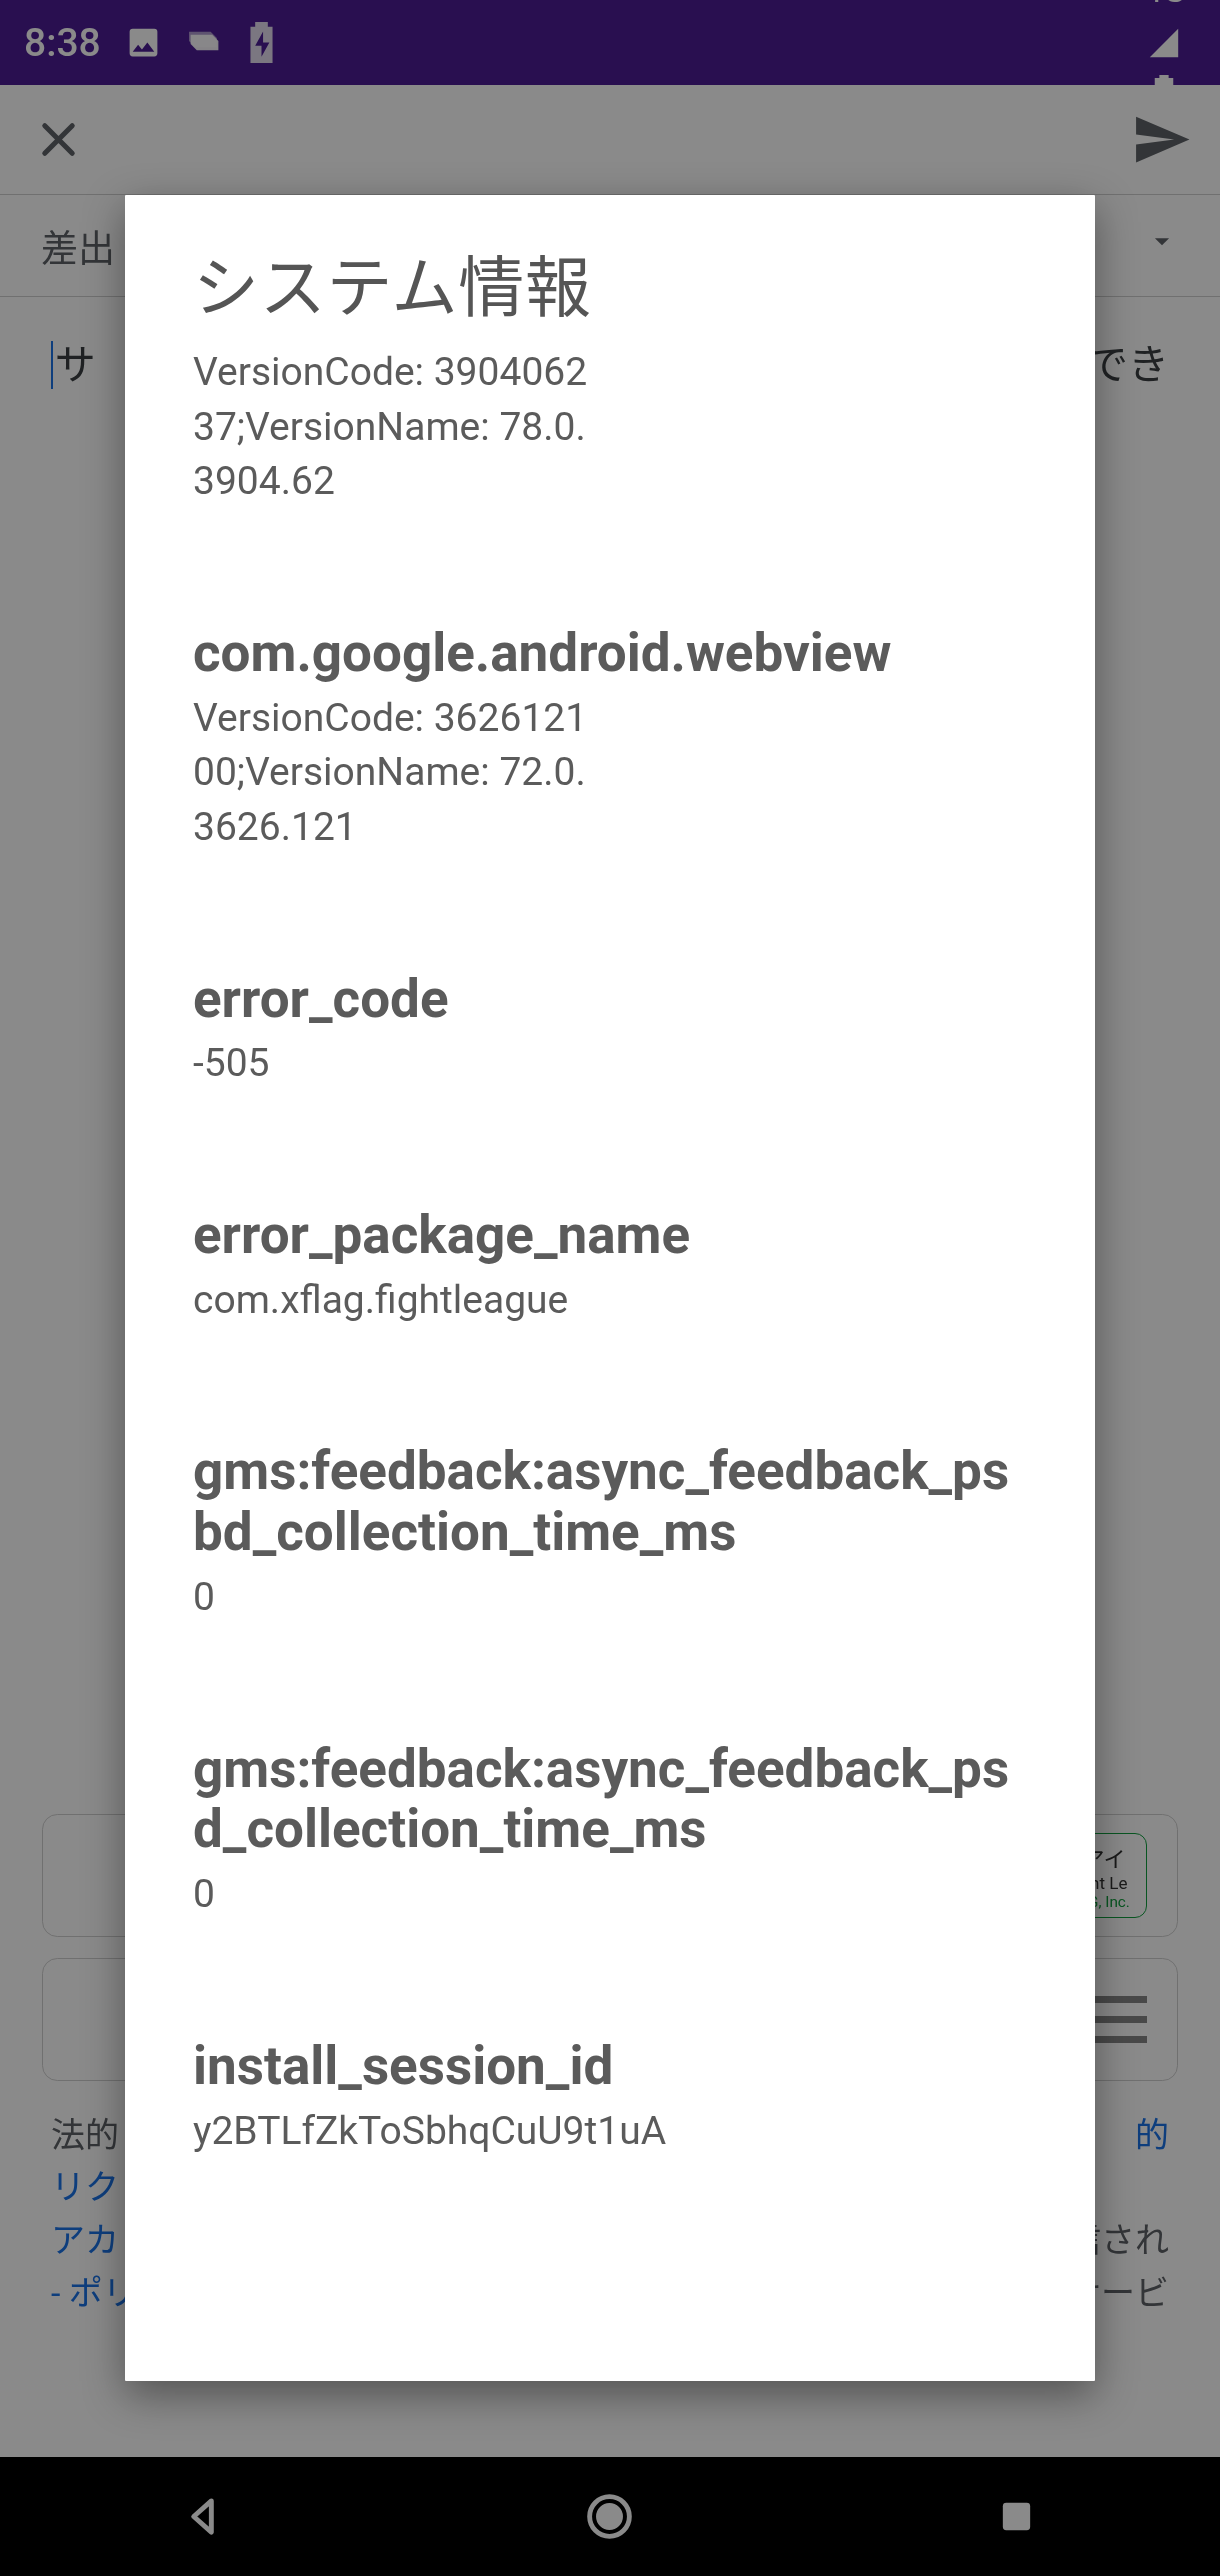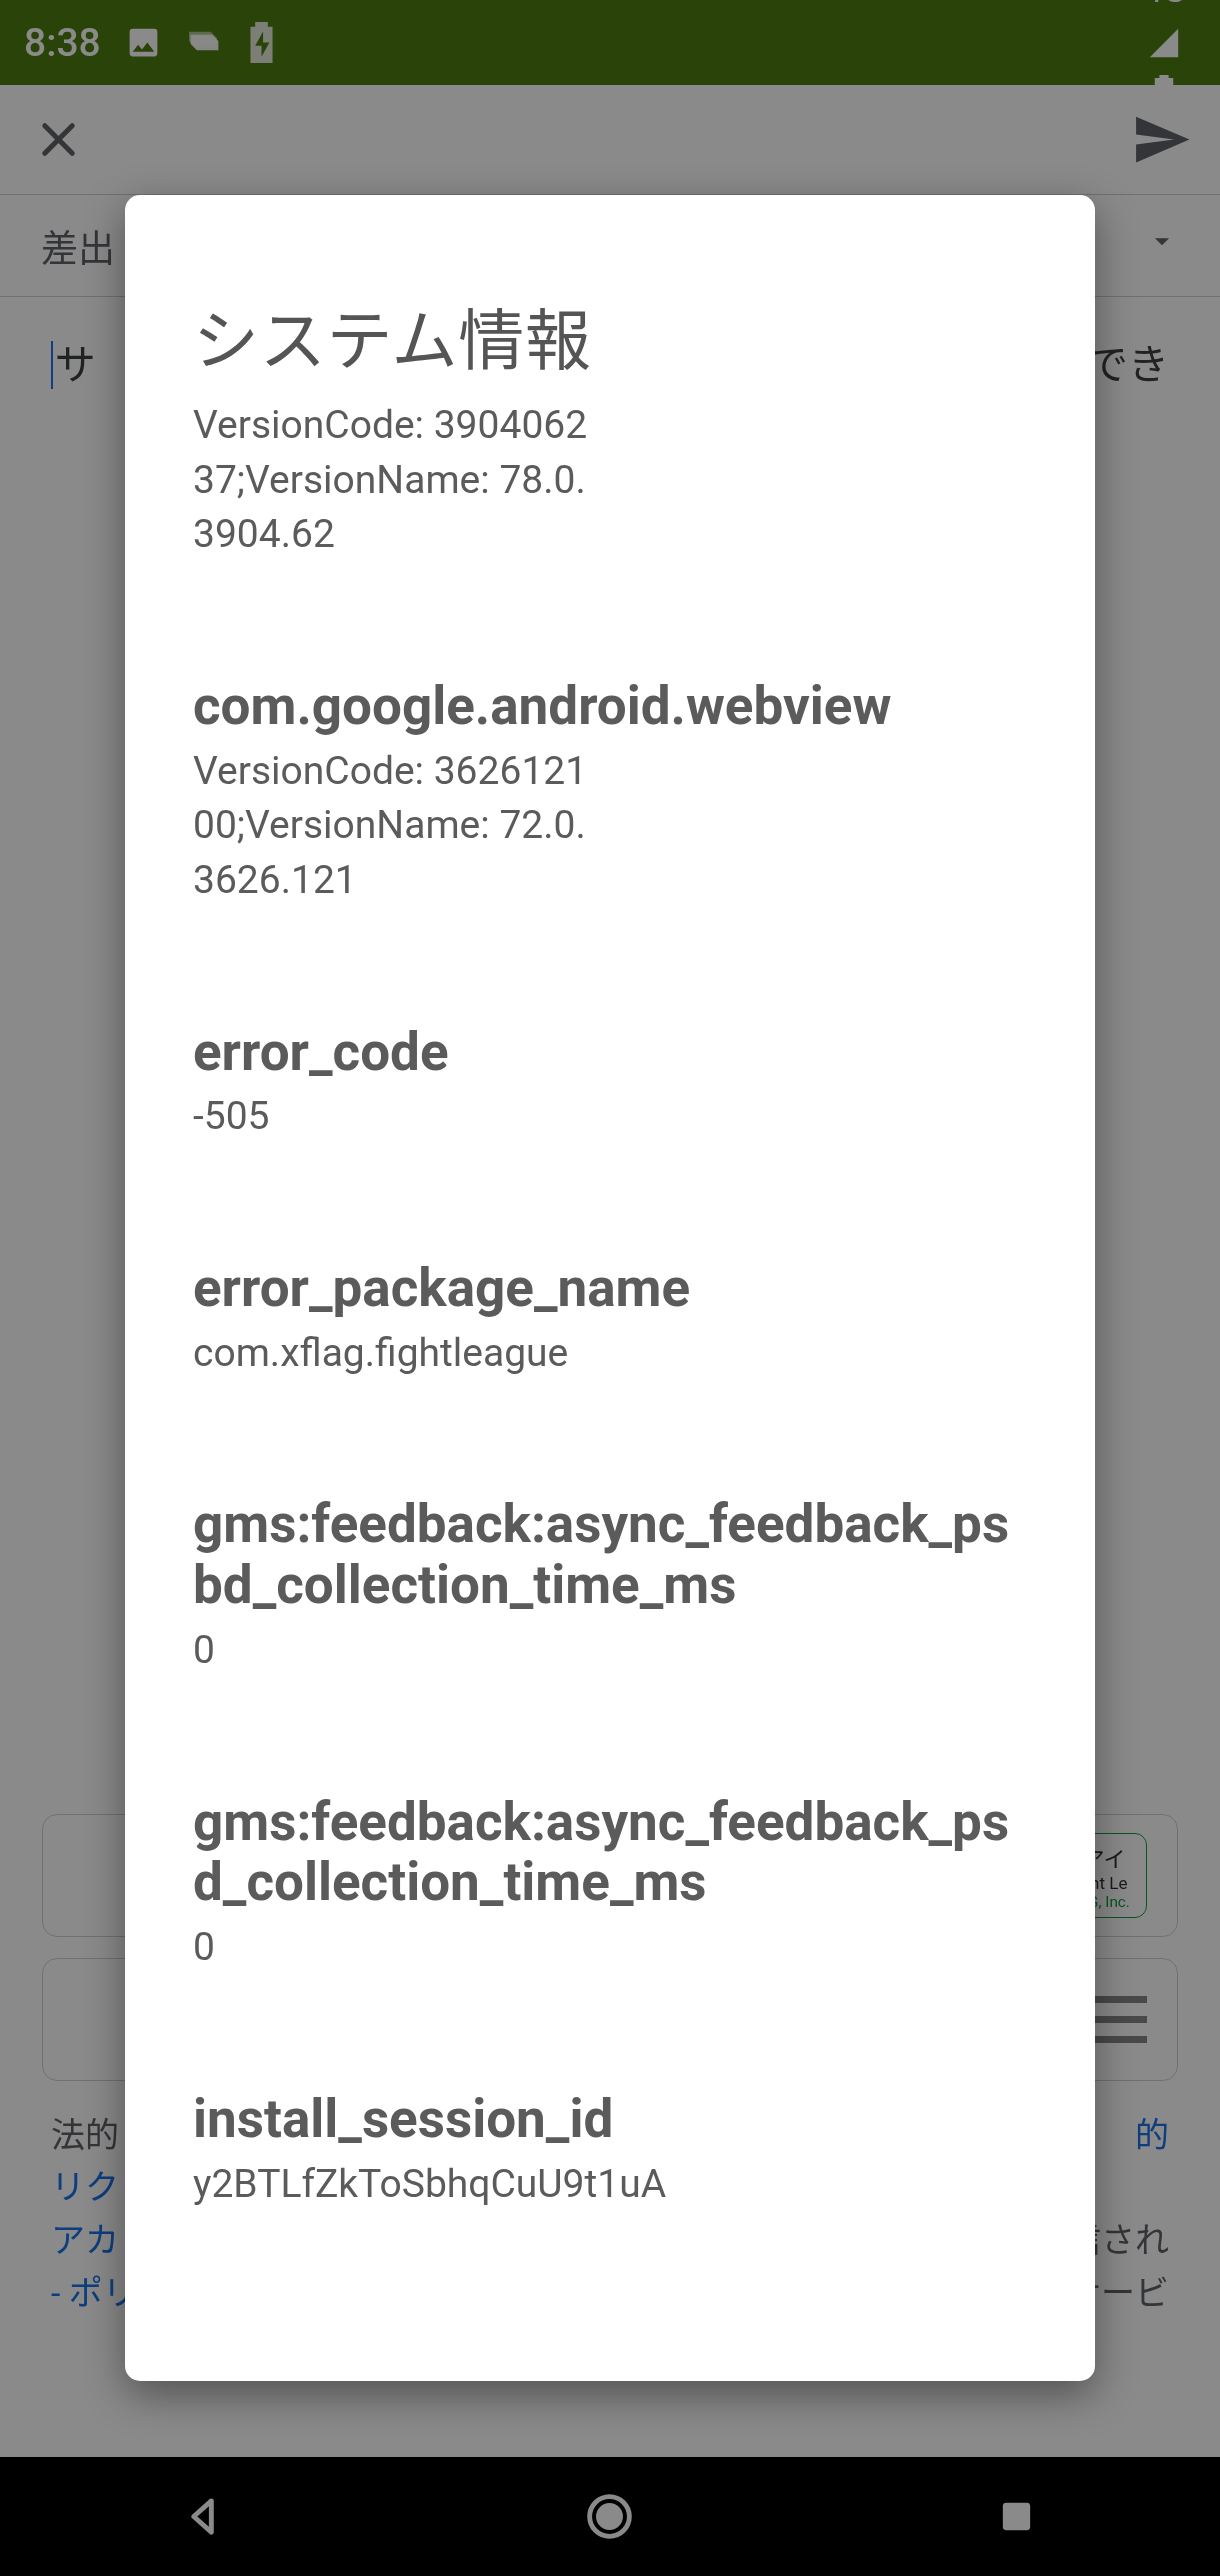--- a/index.html
+++ b/index.html
@@ -2,21 +2,21 @@
 <html style="font-size:13.6px"><head>
 <meta charset="utf-8">
 <style>
   * { margin: 0; padding: 0; box-sizing: border-box; font-family: Roboto, "Noto Sans CJK JP", sans-serif; }
   html, body { width: 1220px; height: 2576px; overflow: hidden; }
   body { background: #fff; position: relative; }
 
   
   .app { position: absolute; inset: 0; background: #fafafa; display: flex; flex-direction: column; }
 
-  .statusbar { height: 85px; background: #4d7c0f; color: #fff; display: flex; align-items: center; padding: 0 24px; font-size: 34px; }
+  .statusbar { height: 85px; background: #4c1d95; color: #fff; display: flex; align-items: center; padding: 0 24px; font-size: 34px; }
   .statusbar .left { display: flex; align-items: center; gap: 24px; }
   .statusbar .spacer { flex: 1; }
   .statusbar .right { display: flex; align-items: center; gap: 15.3px; flex-direction: column; }
   .statusbar .clock { font-weight: 500; font-size: 39px; }
   .statusbar svg { display: block; }
 
   .toolbar { height: 110px; background: #fff; border-bottom: 0.8px solid #d0d0d0; display: flex; align-items: center; padding: 0 20.3px; }
   .toolbar .close, .toolbar .send { width: 76px; height: 76px; display: flex; align-items: center; justify-content: center; color: #5f6368; }
   .toolbar .tspacer { flex: 1; }
 
@@ -40,21 +40,21 @@
   .legal { position: absolute; left: 0; right: 0; top: 1805px; padding: 6.8px 51px; color: #5f6368; font-size: 34px; line-height: 1.55; }
   .legal .link { color: #1a73e8; }
 
   .navbar { height: 119px; background: #000; display: flex; align-items: center; justify-content: space-around; }
   .navbar .nbtn { width: 68px; height: 68px; display:flex; align-items:center; justify-content:center; }
 
   
   .scrim { position: absolute; inset: 0; background: rgba(0,0,0,0.46); }
 
   
-  .dialog { position: absolute; left: 125px; right: 125px; top: 195px; bottom: 195px; background: #fff; border-radius: 15px; box-shadow: 0 13.6px 41px rgba(0,0,0,.4); padding: 92px 68px; overflow: hidden; color:#5c5c5c; }
+  .dialog { position: absolute; left: 125px; right: 125px; top: 195px; bottom: 195px; background: #fff; border-radius: 1px; box-shadow: 0 13.6px 41px rgba(0,0,0,.4); padding: 39px 68px; overflow: hidden; color:#5c5c5c; }
   .dialog .title { font-size: 66px; font-weight: 400; color: #555; letter-spacing: 0.8px; margin-bottom: 15.3px; }
   .dialog .entry { margin-bottom: 114px; }
   .dialog .entry:last-child { margin-bottom: 0; }
   .dialog .k { font-size: 53px; color: #5b5b5b; line-height: 1.15; word-break: break-all; margin-bottom: 6.8px; font-weight: bold; }
   .dialog .v { font-size: 39px; color: #5b5b5b; line-height: 1.4; word-break: break-all; }
 </style>
 </head>
 <body>
 
 <div class="app">

